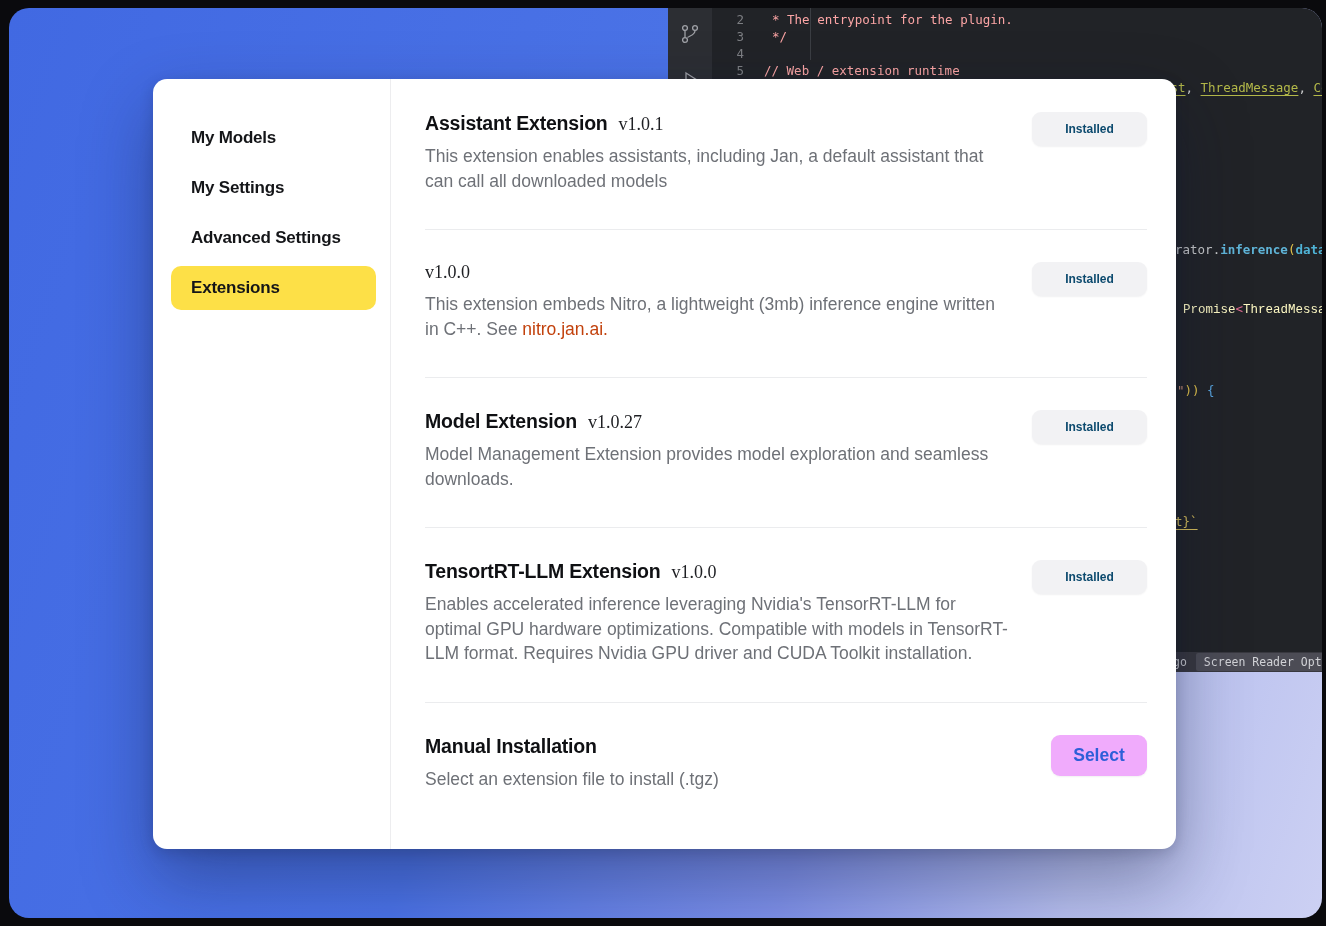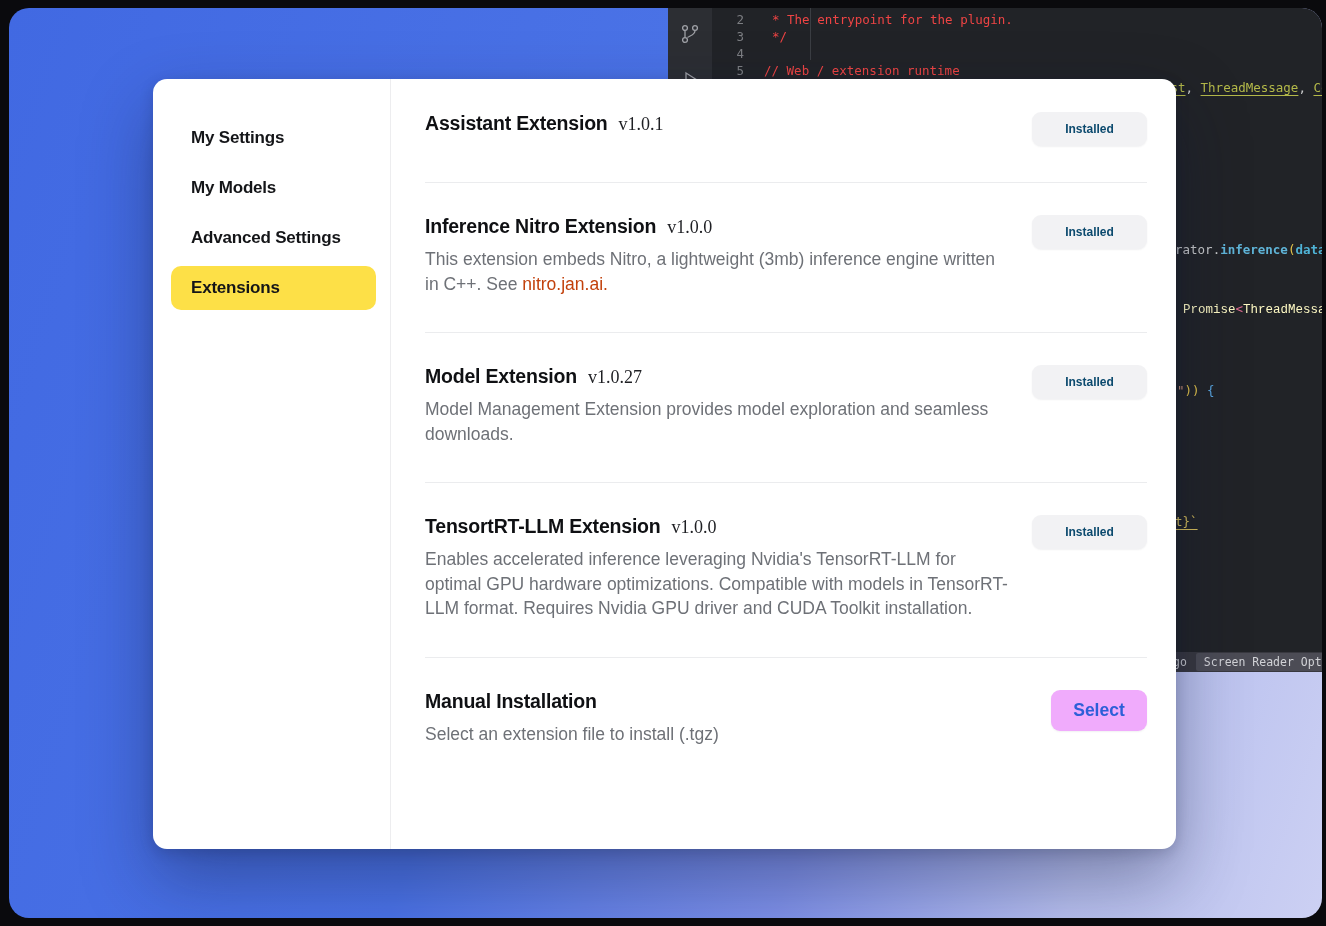--- a/index.html
+++ b/index.html
@@ -26,21 +26,21 @@
     padding-top:14px; gap:22px;
   }
   .activitybar svg { width:24px; height:24px; stroke:#9fa1a6; fill:none; stroke-width:1.3; }
   .codepane { position:absolute; left:44px; top:3px; right:0; }
   .codeline { display:flex; height:17px; line-height:17px; white-space:nowrap; }
   .ln { width:32px; text-align:right; color:#7c7e82; flex:0 0 32px; }
   .code { padding-left:20px; }
   .codeline.cmt-indent .code { padding-left:28px; }
   .indent-guide { position:absolute; left:142px; top:0; width:1px; height:52px; background:#3b3e43; }
 
-  .comment { color:#ef4444; }
+  .comment { color:#fca5a5; }
   .kw  { color:#d3694c; }
   .id  { color:#b4b949; text-decoration:underline; text-decoration-thickness:1px; text-underline-offset:3px; }
   .pln { color:#c8c9ca; }
   .brace { color:#e5c54b; }
   .fn  { color:#5fb4d8; font-weight:bold; }
   .paren { color:#e5c54b; }
   .var { color:#4fb3d6; font-weight:bold; }
   .cls { color:#fef9c3;font-family:Liberation Mono, monospace; }
   .op  { color:#e06c91; }
   .str { color:#ce9178; }
@@ -148,42 +148,42 @@
     <div class="statusbar">
       <div class="statusgroup">
         <span>go</span>
         <span class="sr-badge">Screen Reader Optimized</span>
       </div>
     </div>
   </div>
 
   <div class="card">
     <aside class="sidebar">
+      <div class="side-item">My Models</div>
       <div class="side-item">My Settings</div>
-      <div class="side-item">My Models</div>
       <div class="side-item">Advanced Settings</div>
       <div class="side-item active">Extensions</div>
     </aside>
 
     <main class="content">
 
       <div class="row">
         <div class="rleft">
           <div class="titleline">
             <span class="xtitle">Assistant Extension</span>
             <span class="xver">v1.0.1</span>
           </div>
-        </div>
-        <button class="btn btn-installed">Installed</button>
-      </div>
-
-      <div class="row">
-        <div class="rleft">
-          <div class="titleline">
-            <span class="xtitle">Inference Nitro Extension</span>
+          <div class="xdesc">This extension enables assistants, including Jan, a default assistant that can call all downloaded models</div>
+        </div>
+        <button class="btn btn-installed">Installed</button>
+      </div>
+
+      <div class="row">
+        <div class="rleft">
+          <div class="titleline">
             <span class="xver">v1.0.0</span>
           </div>
           <div class="xdesc"><span>This extension embeds Nitro, a lightweight (3mb) inference engine written in C++. See </span><a>nitro.jan.ai.</a></div>
         </div>
         <button class="btn btn-installed">Installed</button>
       </div>
 
       <div class="row">
         <div class="rleft">
           <div class="titleline">

